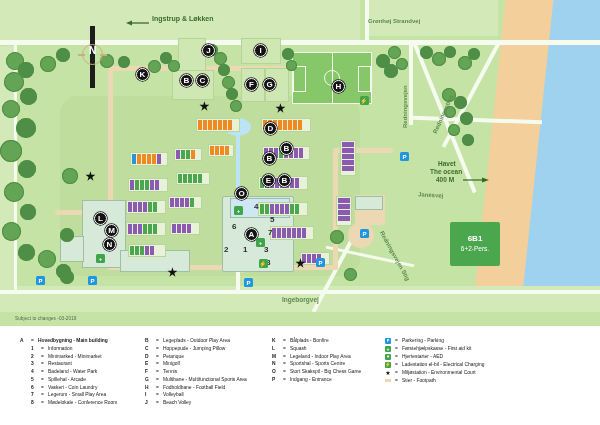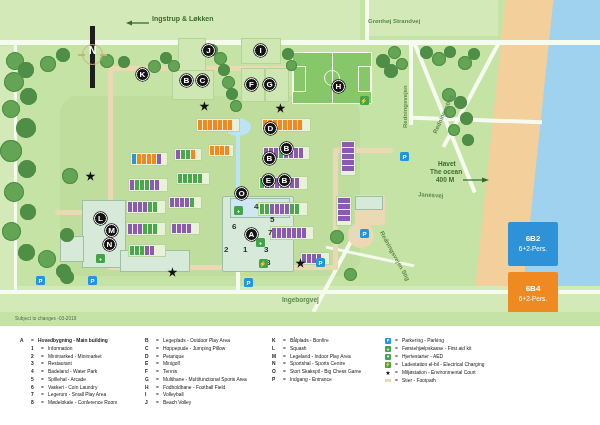--- a/index.html
+++ b/index.html
@@ -430,26 +430,22 @@
     <div class="fic aid" style="left:256px;top:238px;">+</div>
     <div class="fic aid" style="left:96px;top:254px;">+</div>
     <div class="fic chg" style="left:360px;top:96px;">⚡</div>
     <div class="fic chg" style="left:259px;top:259px;">⚡</div>
     <div class="fic env" style="left:86px;top:172px;">★</div>
     <div class="fic env" style="left:168px;top:268px;">★</div>
     <div class="fic env" style="left:296px;top:259px;">★</div>
     <div class="fic env" style="left:200px;top:102px;">★</div>
     <div class="fic env" style="left:276px;top:104px;">★</div>
 
-    <div class="sw" style="left:508px;top:222px;background:#2e92d8;">
-      <b>6B2</b>
-      <span>6+2-Pers.</span>
-    </div>
-    <div class="sw" style="left:508px;top:272px;background:#ef8a23;">
-      <b>6B4</b>
+    <div class="sw" style="left:450px;top:222px;background:#4aa74e;">
+      <b>6B1</b>
       <span>6+2-Pers.</span>
     </div>
   </div>
 
   <div class="disclaimer-bar"></div>
   <div class="disclaimer">Subject to changes -03-2019</div>
 
   <div class="legend">
 
     <div class="lgcol" style="left:20px;">

